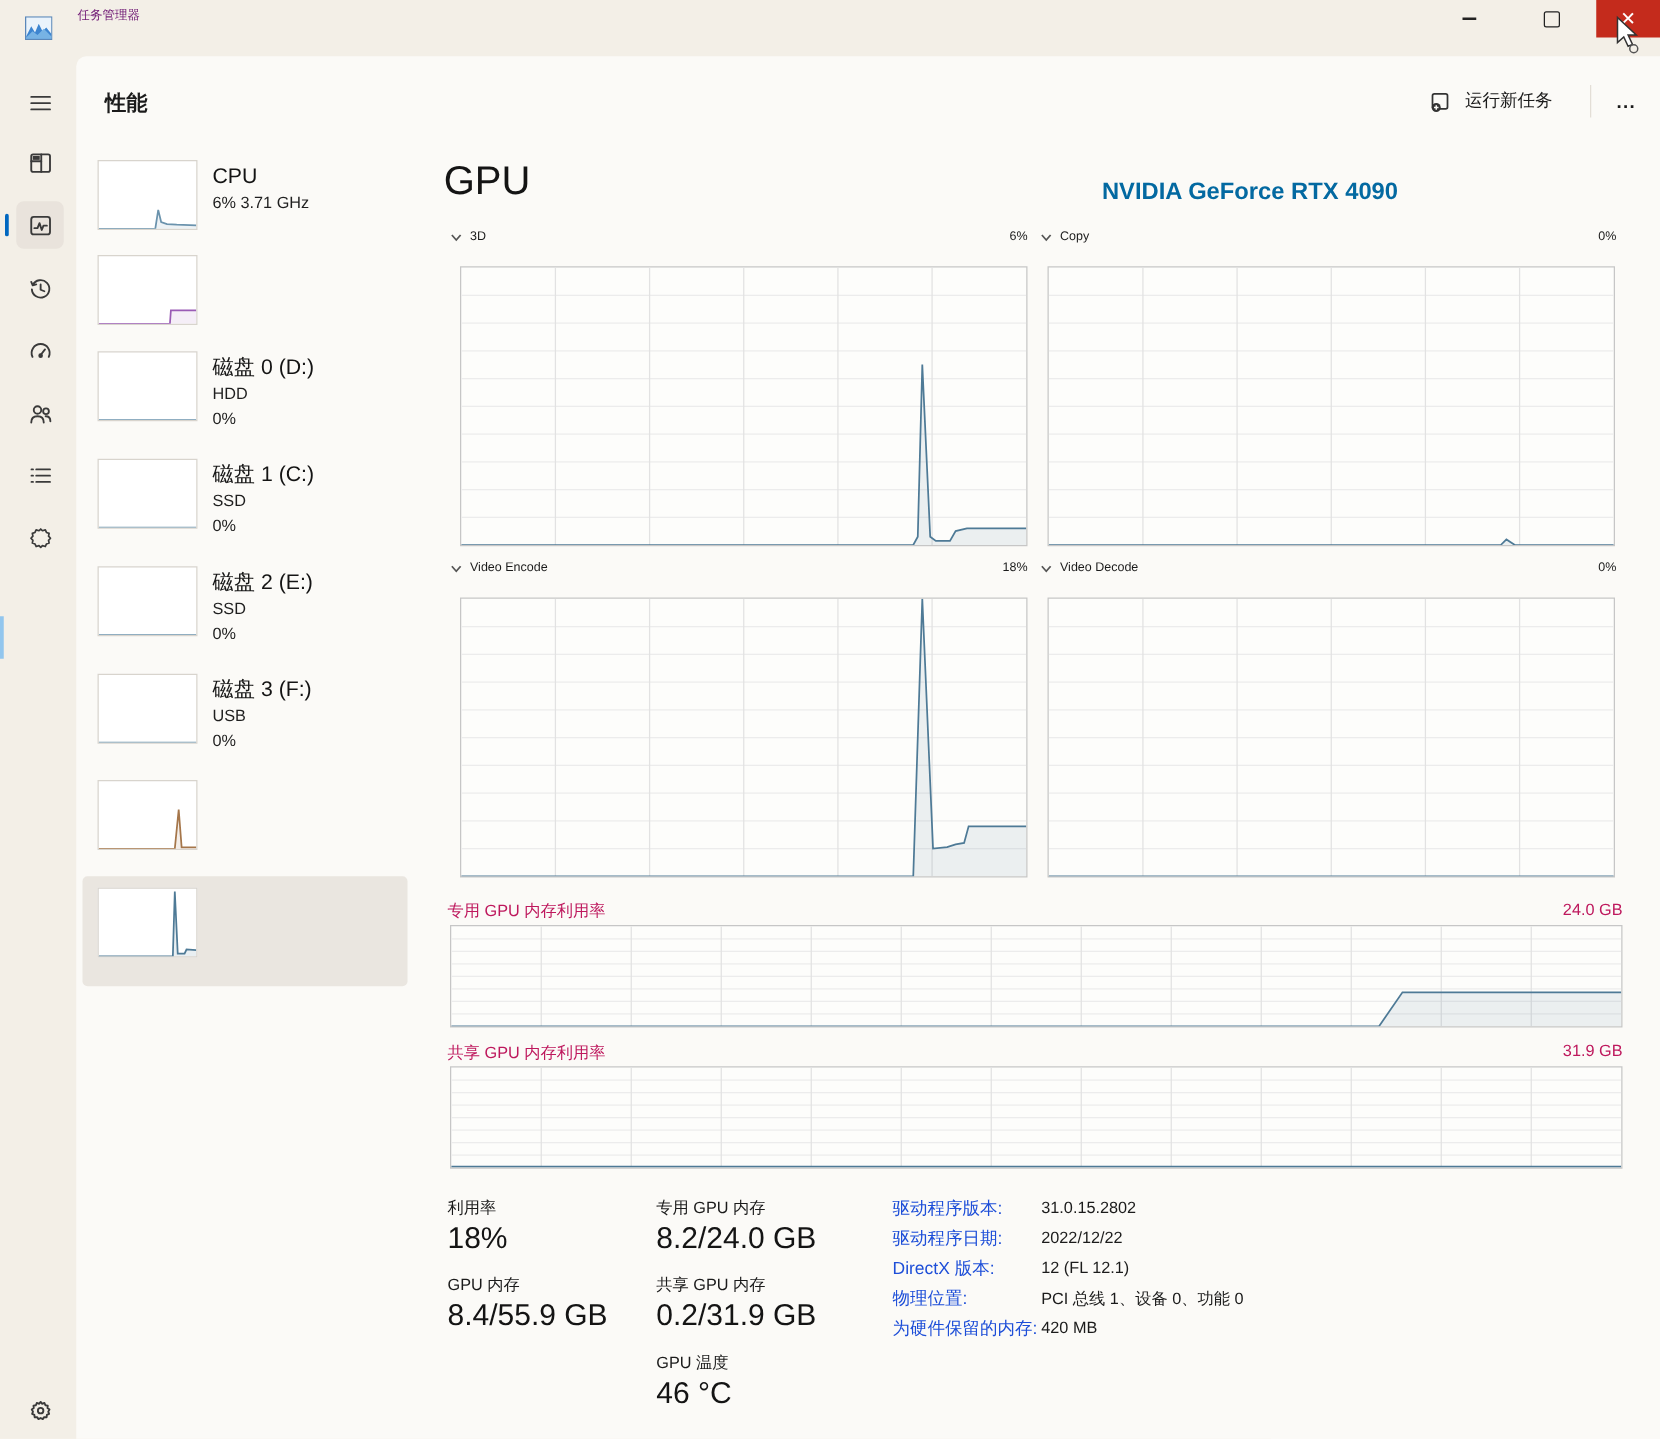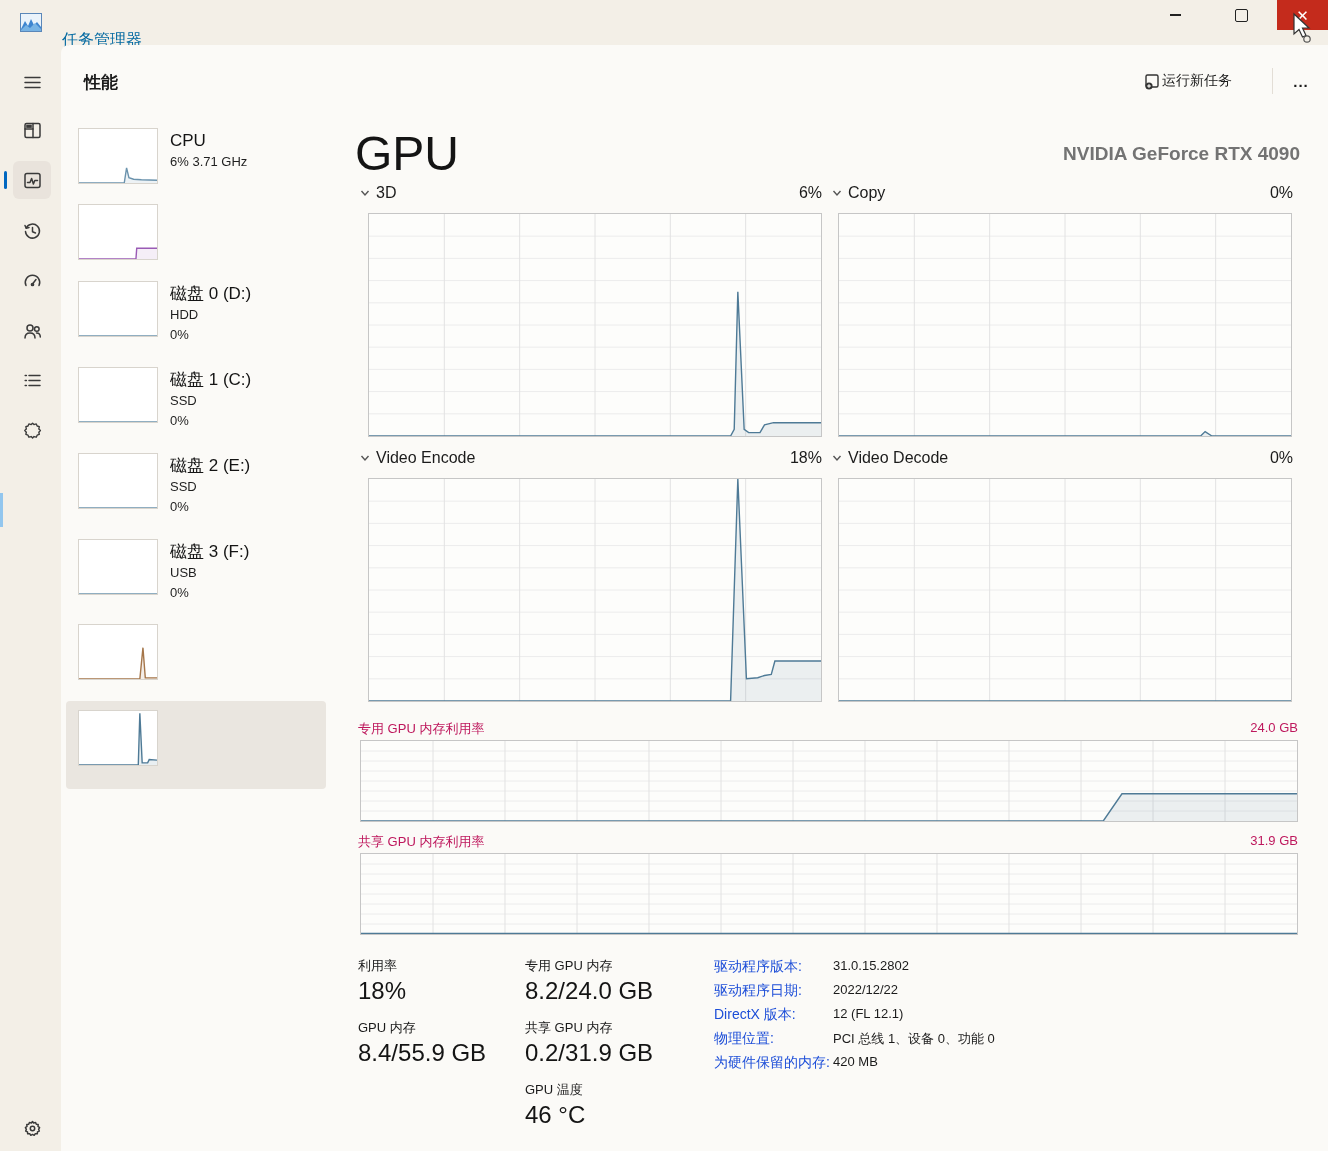--- a/index.html
+++ b/index.html
@@ -4,53 +4,53 @@
 <style>
   html,body{margin:0;padding:0}
   body{
     width:1328px;height:1151px;position:relative;overflow:hidden;
     background:#f3efe7;font-family:"Liberation Sans",sans-serif;color:#1b1b1b;
     -webkit-font-smoothing:antialiased;
   }
   
   .titlebar{position:absolute;left:0;top:0;width:1328px;height:45px;background:#f3efe7}
   .app-icon{position:absolute;left:20px;top:13px;width:22px;height:19px}
-  .app-title{position:absolute;left:62px;top:30px;font-size:16px;color:#0369a1}
+  .app-title{position:absolute;left:62px;top:5px;font-size:10px;color:#701a75}
   .win-btn{position:absolute;top:0;height:30px;width:46px;display:flex;align-items:center;justify-content:center}
   .btn-min{left:1152px}
   .btn-max{left:1218px}
   .btn-close{left:1277px;width:51px;background:#c42b1c}
   .min-glyph{width:11px;height:1.5px;background:#222}
   .max-glyph{width:11px;height:11px;border:1.2px solid #222;border-radius:2px}
   .close-glyph{color:#fff;font-size:15px;line-height:1}
   .cursor{position:absolute;left:1290px;top:12px;width:26px;height:32px;z-index:50}
   
   .navstrip{position:absolute;left:0;top:45px;width:61px;height:1106px;background:#f3efe7}
   .nav-item{position:absolute;left:13px;width:38px;height:38px;display:flex;align-items:center;justify-content:center;border-radius:6px}
   .nav-item.sel{background:#e9e3dc}
   .nav-accent{position:absolute;left:4px;width:3px;height:18px;border-radius:2px;background:#0067c0}
   .edge-sliver{position:absolute;left:0;top:448px;width:3px;height:34px;background:#92c6ee}
   .nav-svg{width:21px;height:21px;stroke:#3a3a3a;fill:none;stroke-width:1.5;stroke-linecap:round;stroke-linejoin:round}
   
   .panel{position:absolute;left:61px;top:45px;width:1267px;height:1106px;background:#fbfaf7;border-top-left-radius:8px}
   .page-title{position:absolute;left:84px;top:71px;font-size:17px;font-weight:bold}
-  .run-task{position:absolute;left:1134px;top:64px;height:34px;display:flex;align-items:center;gap:1px;padding:0 10px;border-radius:4px;font-size:14px;color:#1b1b1b}
+  .run-task{position:absolute;left:1134px;top:64px;height:34px;display:flex;align-items:center;gap:11px;padding:0 10px;border-radius:4px;font-size:14px;color:#1b1b1b}
   .toolbar-sep{position:absolute;left:1272px;top:68px;width:1px;height:26px;background:#e3ded6}
   .more-btn{position:absolute;left:1284px;top:66px;width:34px;height:30px;display:flex;align-items:center;justify-content:center;font-size:15px;letter-spacing:1px;font-weight:bold}
   
   .sb-sel-bg{position:absolute;left:66px;top:701px;width:260px;height:88px;background:#eae6e0;border-radius:4px}
   .sb-item{position:absolute;left:78px;width:248px;display:flex;gap:12px}
   .thumb{width:80px;height:56px;background:#fff;border:1px solid #d8d4cd;box-sizing:border-box;flex:none}
   .sb-text{padding-top:1px}
   .sb-title{font-size:17px;line-height:23px;color:#141414}
   .sb-sub{font-size:13px;line-height:20px;color:#1f1f1f}
   
-  .gpu-title{position:absolute;left:355px;top:126px;font-size:48px;font-weight:400;color:#141414}
-  .gpu-device{position:absolute;left:700px;top:143px;width:600px;text-align:right;font-size:19px;font-weight:bold;color:#737373}
-  .chart-head{position:absolute;display:flex;align-items:center;font-size:16px;color:#1b1b1b}
+  .gpu-title{position:absolute;left:355px;top:126px;font-size:32px;font-weight:400;color:#141414}
+  .gpu-device{position:absolute;left:700px;top:143px;width:600px;text-align:center;font-size:19px;font-weight:bold;color:#0369a1}
+  .chart-head{position:absolute;display:flex;align-items:center;font-size:10px;color:#1b1b1b}
   .chart-head .lab{margin-left:6px}
   .chart-head .val{margin-left:auto}
   .chev{width:10px;height:8px;display:inline-block}
   .chart-box{position:absolute;border:1px solid #c6c6c6;box-sizing:border-box;background:#fdfdfb}
   .mem-head{position:absolute;display:flex;font-size:13px;color:#be185d}
   .mem-head .val{margin-left:auto}
   
   .slabel{position:absolute;font-size:13px;color:#1b1b1b}
   .sval{position:absolute;font-size:24px;color:#141414}
   .drow-l{position:absolute;left:714px;font-size:14px;color:#1d4ed8;width:150px}

